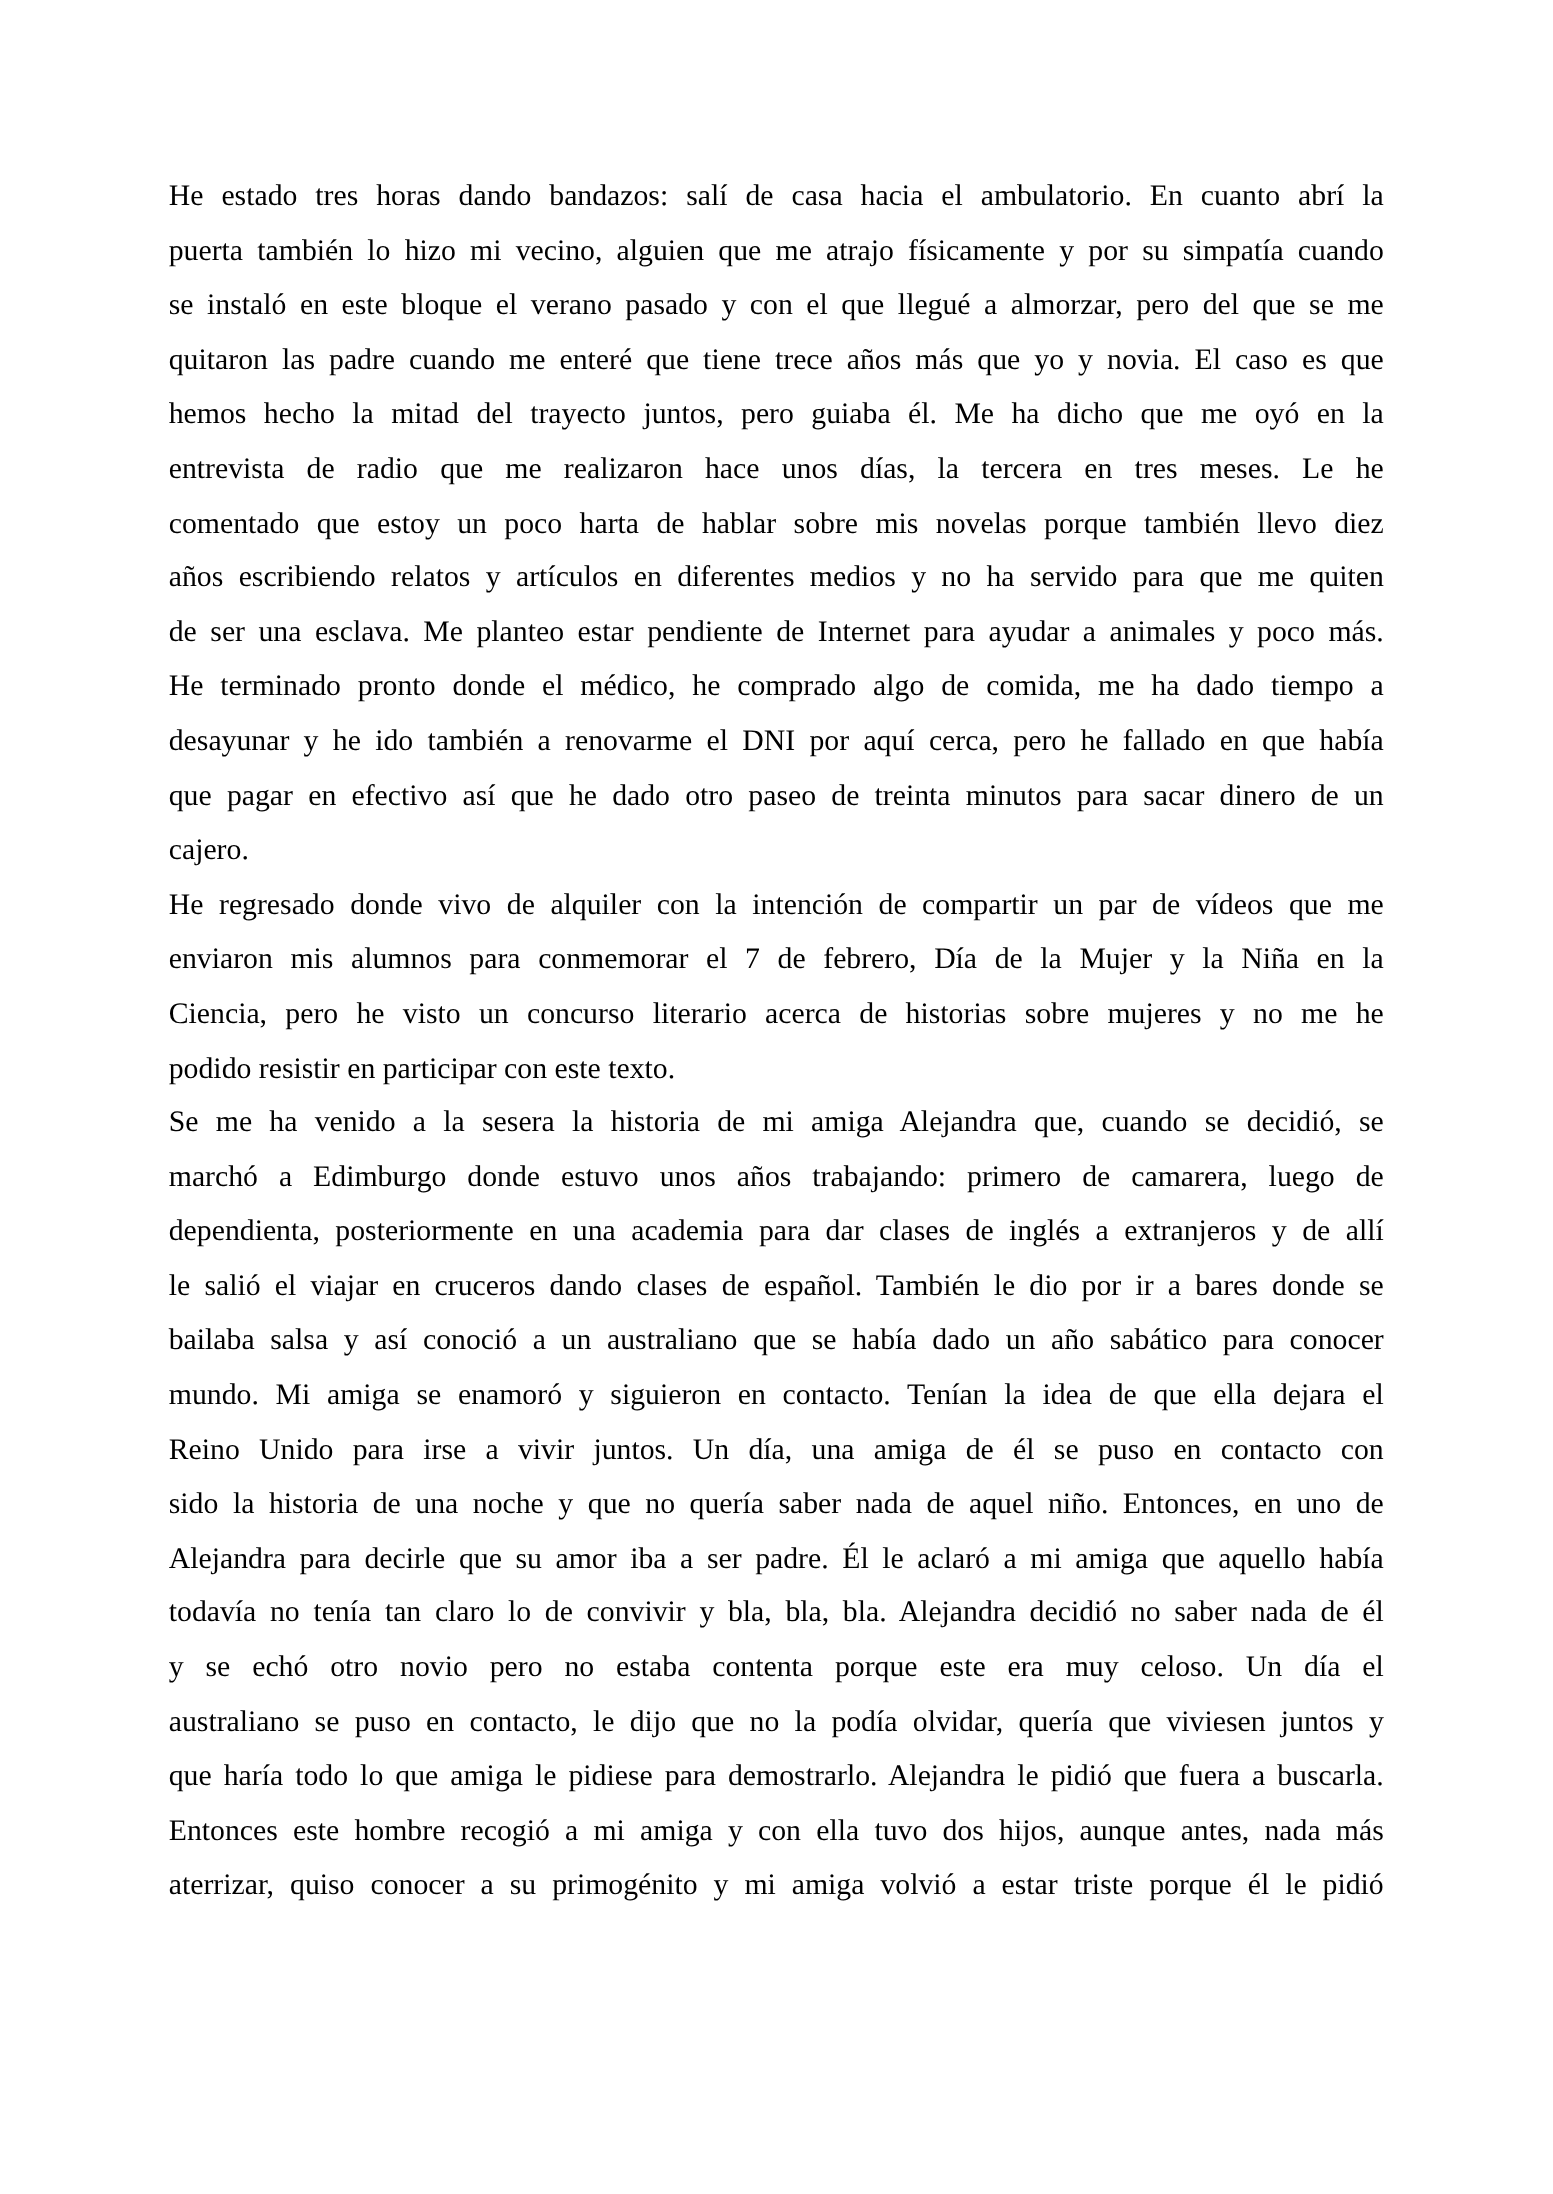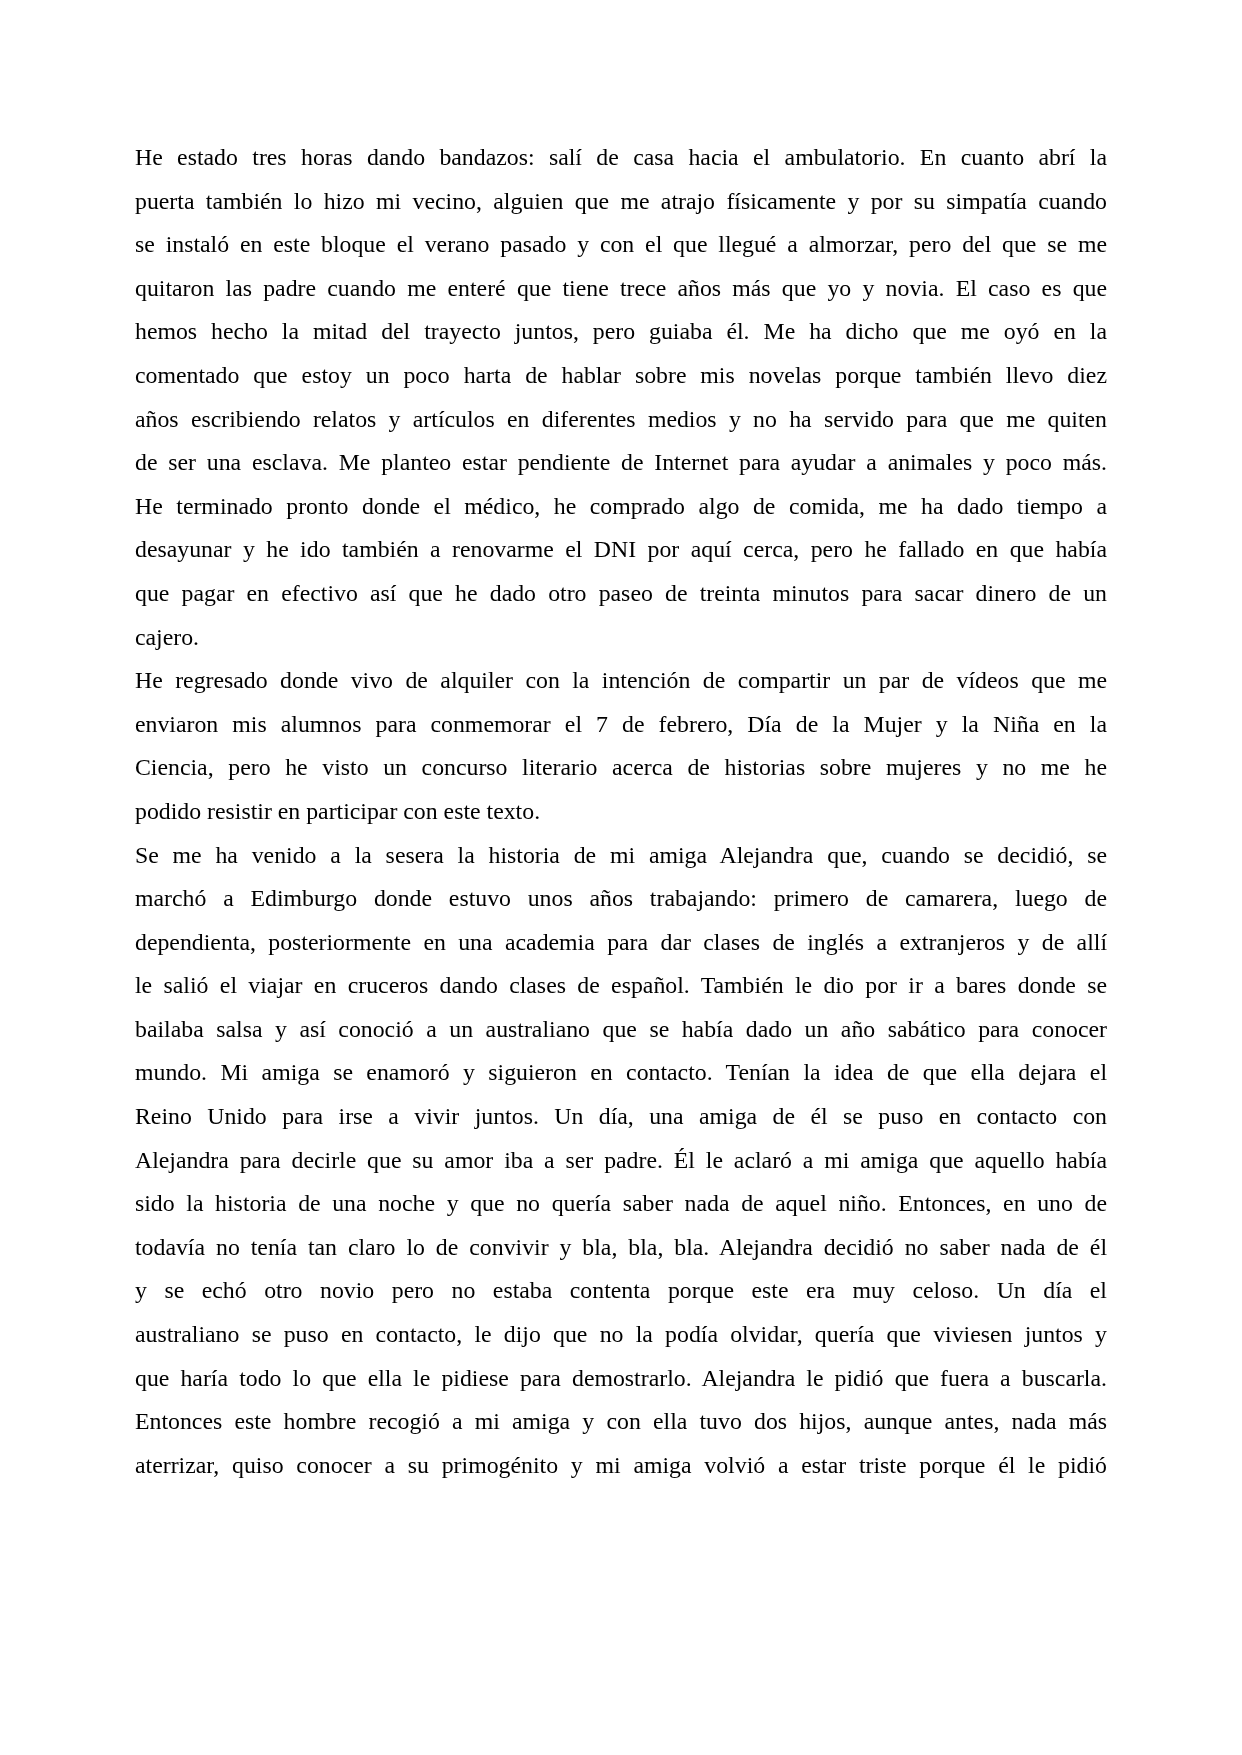--- a/index.html
+++ b/index.html
@@ -44,20 +44,21 @@
 <body>
 
 <div class="page">
   <div class="text-body">
       <div class="paragraph">
         <div class="line">He estado tres horas dando bandazos: salí de casa hacia el ambulatorio. En cuanto abrí la</div>
         <div class="line">puerta también lo hizo mi vecino, alguien que me atrajo físicamente y por su simpatía cuando</div>
         <div class="line">se instaló en este bloque el verano pasado y con el que llegué a almorzar, pero del que se me</div>
         <div class="line">quitaron las padre cuando me enteré que tiene trece años más que yo y novia. El caso es que</div>
         <div class="line">hemos hecho la mitad del trayecto juntos, pero guiaba él. Me ha dicho que me oyó en la</div>
+        <div class="line">entrevista de radio que me realizaron hace unos días, la tercera en tres meses. Le he</div>
         <div class="line">comentado que estoy un poco harta de hablar sobre mis novelas porque también llevo diez</div>
         <div class="line">años escribiendo relatos y artículos en diferentes medios y no ha servido para que me quiten</div>
         <div class="line">de ser una esclava. Me planteo estar pendiente de Internet para ayudar a animales y poco más.</div>
         <div class="line">He terminado pronto donde el médico, he comprado algo de comida, me ha dado tiempo a</div>
         <div class="line">desayunar y he ido también a renovarme el DNI por aquí cerca, pero he fallado en que había</div>
         <div class="line">que pagar en efectivo así que he dado otro paseo de treinta minutos para sacar dinero de un</div>
         <div class="line flush-left">cajero.</div>
       </div>
       <div class="paragraph">
         <div class="line">He regresado donde vivo de alquiler con la intención de compartir un par de vídeos que me</div>
@@ -66,23 +67,23 @@
         <div class="line flush-left">podido resistir en participar con este texto.</div>
       </div>
       <div class="paragraph">
         <div class="line">Se me ha venido a la sesera la historia de mi amiga Alejandra que, cuando se decidió, se</div>
         <div class="line">marchó a Edimburgo donde estuvo unos años trabajando: primero de camarera, luego de</div>
         <div class="line">dependienta, posteriormente en una academia para dar clases de inglés a extranjeros y de allí</div>
         <div class="line">le salió el viajar en cruceros dando clases de español. También le dio por ir a bares donde se</div>
         <div class="line">bailaba salsa y así conoció a un australiano que se había dado un año sabático para conocer</div>
         <div class="line">mundo. Mi amiga se enamoró y siguieron en contacto. Tenían la idea de que ella dejara el</div>
         <div class="line">Reino Unido para irse a vivir juntos. Un día, una amiga de él se puso en contacto con</div>
+        <div class="line">sido la historia de una noche y que no quería saber nada de aquel niño. Entonces, en uno de</div>
         <div class="line">Alejandra para decirle que su amor iba a ser padre. Él le aclaró a mi amiga que aquello había</div>
-        <div class="line">sido la historia de una noche y que no quería saber nada de aquel niño. Entonces, en uno de</div>
         <div class="line">todavía no tenía tan claro lo de convivir y bla, bla, bla. Alejandra decidió no saber nada de él</div>
         <div class="line">y se echó otro novio pero no estaba contenta porque este era muy celoso. Un día el</div>
         <div class="line">australiano se puso en contacto, le dijo que no la podía olvidar, quería que viviesen juntos y</div>
-        <div class="line">que haría todo lo que ella le pidiese para demostrarlo. Alejandra le pidió que fuera a buscarla.</div>
+        <div class="line">que haría todo lo que amiga le pidiese para demostrarlo. Alejandra le pidió que fuera a buscarla.</div>
         <div class="line">Entonces este hombre recogió a mi amiga y con ella tuvo dos hijos, aunque antes, nada más</div>
         <div class="line">aterrizar, quiso conocer a su primogénito y mi amiga volvió a estar triste porque él le pidió</div>
       </div>
     </div>
 </div>
 
 </body></html>

